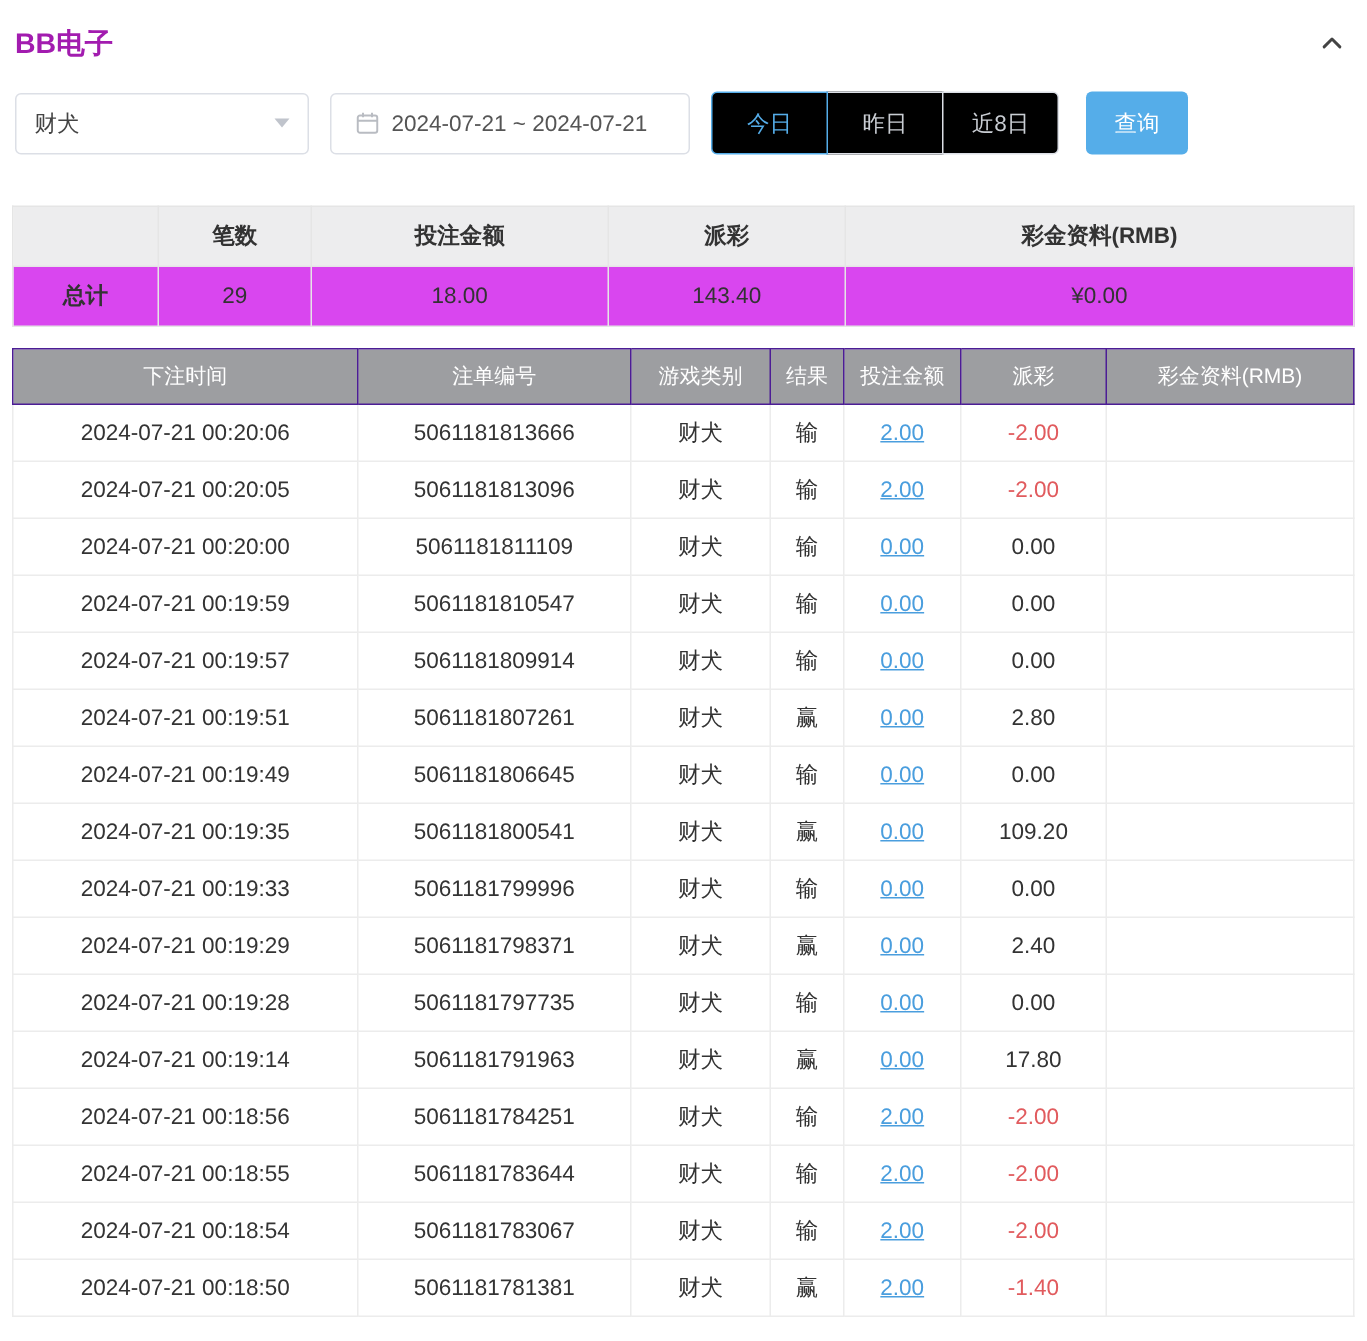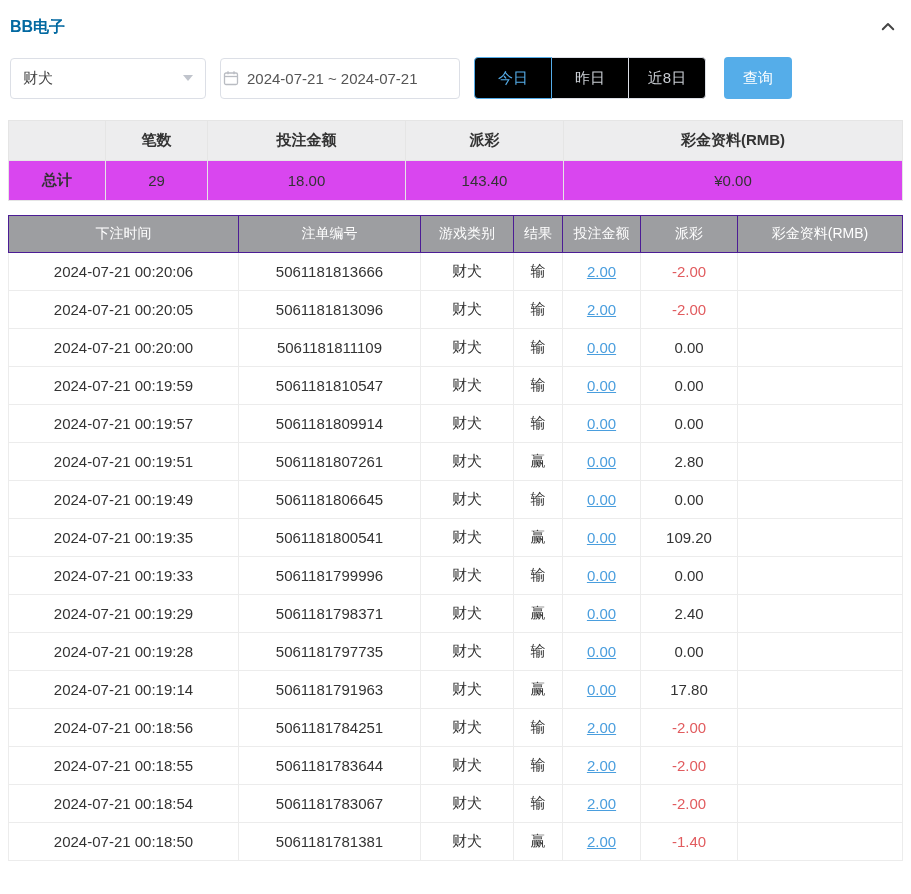--- a/index.html
+++ b/index.html
@@ -9,21 +9,21 @@
     background: #ffffff;
     color: #333333;
   }
   .page { padding: 8px 8px 0 8px; }
 
   
   .panel-header {
     display: flex; align-items: center; justify-content: space-between;
     padding: 8px 4px 6px 2px;
   }
-  .panel-title { font-size: 16px; font-weight: bold; color: #0369a1; }
+  .panel-title { font-size: 19px; font-weight: bold; color: #a21caf; }
   .collapse-btn { background: none; border: none; cursor: pointer; padding: 2px; line-height: 0; }
 
   
   .tabs { display: flex; gap: 10px; margin: 14px 0 0 2px; }
   .tab {
     padding: 8px 14px; font-size: 14px; background: #fff;
     border: 1px solid #dcdcdc; border-radius: 4px; color: #999; cursor: pointer;
     font-family: inherit;
   }
   .tab.active { border-color: #55ade9; color: #55ade9; }
@@ -35,41 +35,41 @@
     display: flex; align-items: center; justify-content: space-between;
     padding: 0 12px; font-size: 15px; color: #444; cursor: pointer; background: #fff;
   }
   .caret-down {
     width: 0; height: 0;
     border-left: 5px solid transparent; border-right: 5px solid transparent;
     border-top: 6px solid #c0c4cc;
   }
   .date-box {
     width: 240px; height: 41px; border: 1px solid #dcdfe6; border-radius: 4px;
-    display: flex; align-items: center; gap: 8px; padding: 0 2px;
+    display: flex; align-items: center; gap: 8px; padding: 0 16px;
     font-size: 15px; color: #555; cursor: pointer; background: #fff;
   }
   .btn-group { display: flex; }
   .qbtn {
     width: 78px; height: 42px; background: #000000; border: 1px solid #dcdfe6;
     color: #c9cdd3; font-size: 15px; cursor: pointer; margin-left: -1px;
     font-family: inherit;
   }
   .qbtn:first-child { border-radius: 4px 0 0 4px; margin-left: 0; }
   .qbtn:last-child { border-radius: 0 4px 4px 0; }
   .qbtn.active { color: #55ade9; border-color: #55ade9; position: relative; z-index: 1; }
   .search-btn {
     width: 68px; height: 42px; background: #55ade9; color: #fff; border: none;
     border-radius: 4px; font-size: 15px; cursor: pointer; margin-left: 4px;
     font-family: inherit;
   }
 
   
   table { border-collapse: collapse; width: 100%; text-align: center; }
-  .summary { margin-top: 21px; font-size: 15px; }
+  .summary { margin-top: 34px; font-size: 15px; }
   .summary th, .summary td { border: 1px solid #e5e5e5; height: 40px; }
   .summary thead th { background: #ededee; font-weight: bold; color: #333; }
   .summary tbody td { background: #d946ef; font-weight: normal; }
   .summary tbody td.row-label { font-weight: bold; }
 
   
   .bets { margin-top: 14px; font-size: 15px; }
   .bets thead th {
     background: #9d9ea1; color: #ffffff; font-weight: normal; font-size: 14px;
     height: 37px; border: 1px solid #4c1d95;

